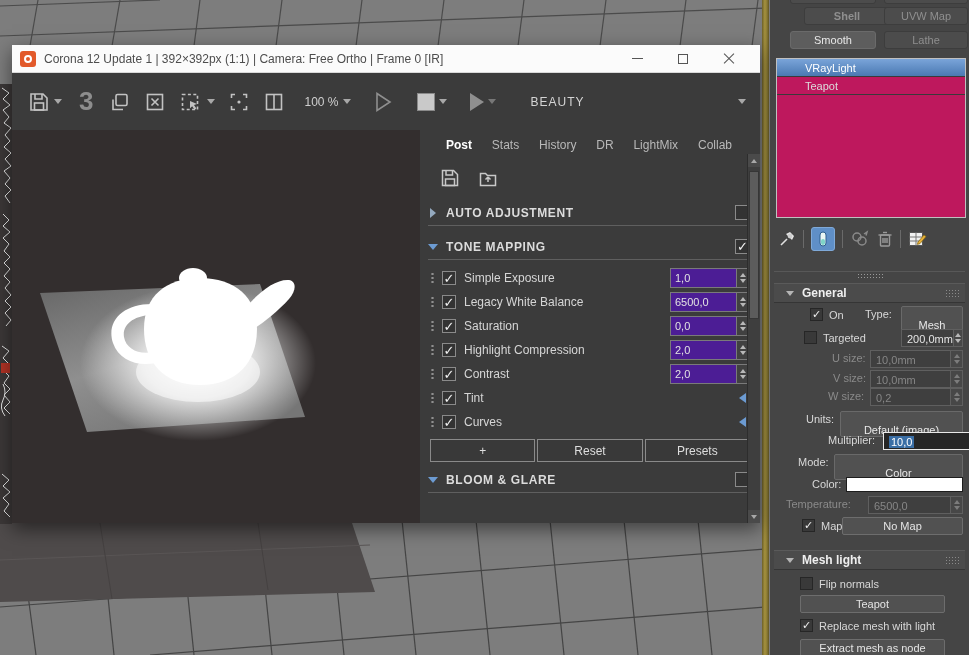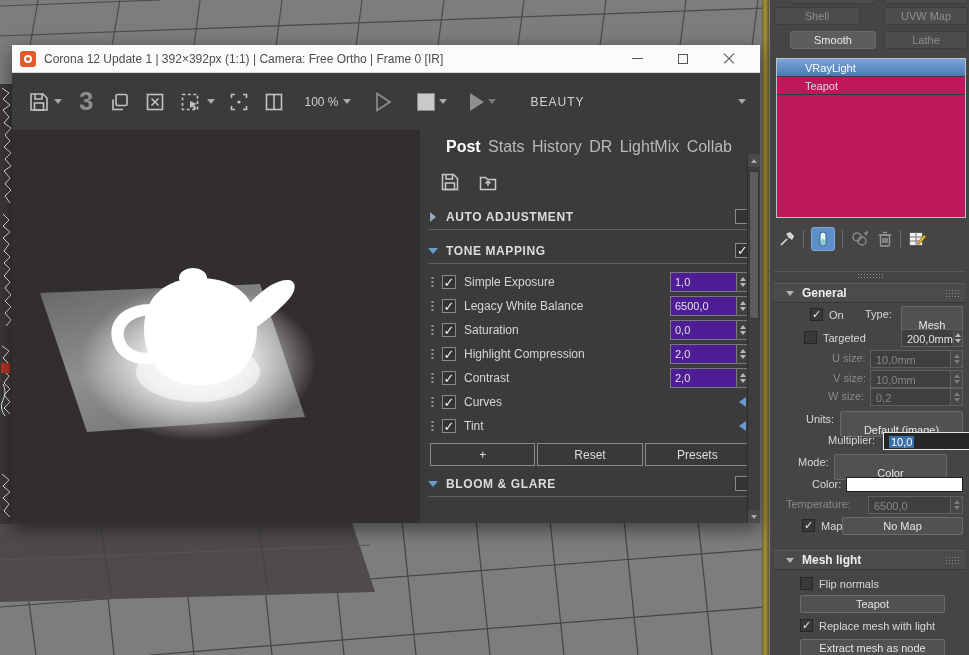--- a/index.html
+++ b/index.html
@@ -50,21 +50,21 @@
   .pass-label{font-size:12px;letter-spacing:1px;color:#d4d4d4;margin-left:22px;}
   .tb-spacer{flex:1;}
 
   
   .vfb-body{display:flex;height:393px;}
   .render-area{width:408px;height:393px;background:#332e2e;flex:none;}
   .vfb-panel{position:relative;flex:1;background:#3b3b3b;color:#d6d6d6;}
 
   
   .vfb-tabs{display:flex;justify-content:space-between;align-items:center;
-    padding:8px 28px 4px 26px;font-size:16px;color:#b9b9b9;}
+    padding:8px 28px 4px 26px;font-size:12px;color:#b9b9b9;}
   .vfb-tab{cursor:pointer;}
   .vfb-tab.active{color:#fff;font-weight:bold;}
 
   
   .post-icons{display:flex;gap:18px;padding:12px 0 4px 20px;}
   .post-icons svg{stroke:#c8c8c8;fill:none;stroke-width:1.5;cursor:pointer;}
 
   
   .section-head{display:flex;align-items:center;margin:13px 10px 0 8px;padding-bottom:5px;
     border-bottom:1px solid #5f5f5f;}
@@ -429,27 +429,27 @@
               <span class="val">2,0</span>
               <span class="spin">
                   <i class="arr-up"></i>
                   <i class="arr-dn"></i>
                 </span>
             </span>
           </div>
           <div class="trow">
             <span class="grip"></span>
             <span class="cb checked"></span>
-            <span class="trow-label">Curves</span>
+            <span class="trow-label">Tint</span>
             <span class="flyout"></span>
           </div>
           <div class="trow">
             <span class="grip"></span>
             <span class="cb checked"></span>
-            <span class="trow-label">Tint</span>
+            <span class="trow-label">Curves</span>
             <span class="flyout"></span>
           </div>
         </div>
 
         <div class="tone-buttons">
           <span class="btn">+</span>
           <span class="btn">Reset</span>
           <span class="btn">Presets</span>
         </div>
 
@@ -471,21 +471,21 @@
 
       </div>
     </div>
   </div>
 
   <div id="command-panel">
 
     <span class="mod-btn" style="left:20px;top:-14px;width:86px;"></span>
     <span class="mod-btn" style="left:114px;top:-14px;width:84px;"></span>
 
-    <span class="mod-btn" style="left:4px;top:7px;width:86px;">Shell</span>
+    <span class="mod-btn" style="left:34px;top:7px;width:86px;font-weight:bold;">Shell</span>
     <span class="mod-btn" style="left:114px;top:7px;width:84px;">UVW Map</span>
     <span class="mod-btn enabled" style="left:20px;top:31px;width:86px;">Smooth</span>
     <span class="mod-btn" style="left:114px;top:31px;width:84px;">Lathe</span>
 
     <div class="stack-list">
       <div class="stack-item selected">VRayLight</div>
       <div class="stack-item">Teapot</div>
     </div>
 
     <div class="stack-tools">
@@ -619,21 +619,21 @@
       <span class="val"><span class="sel-hl">10,0</span></span>
       <span class="spin">
           <i class="arr-up"></i>
           <i class="arr-dn"></i>
         </span>
     </div>
 
     <div class="prow" style="left:28px;top:456px;">
       <span class="plabel">Mode:</span>
     </div>
-    <div class="dropdown" style="position:absolute;left:64px;top:454px;width:113px;">
+    <div class="dropdown" style="position:absolute;left:64px;top:454px;width:129px;">
       <span>Color</span>
       <span class="dd-caret"></span>
     </div>
 
     <div class="prow" style="left:42px;top:478px;">
       <span class="plabel">Color:</span>
     </div>
     <div class="color-swatch" style="position:absolute;left:76px;top:477px;width:117px;"></div>
 
     <div class="prow" style="left:16px;top:498px;">

